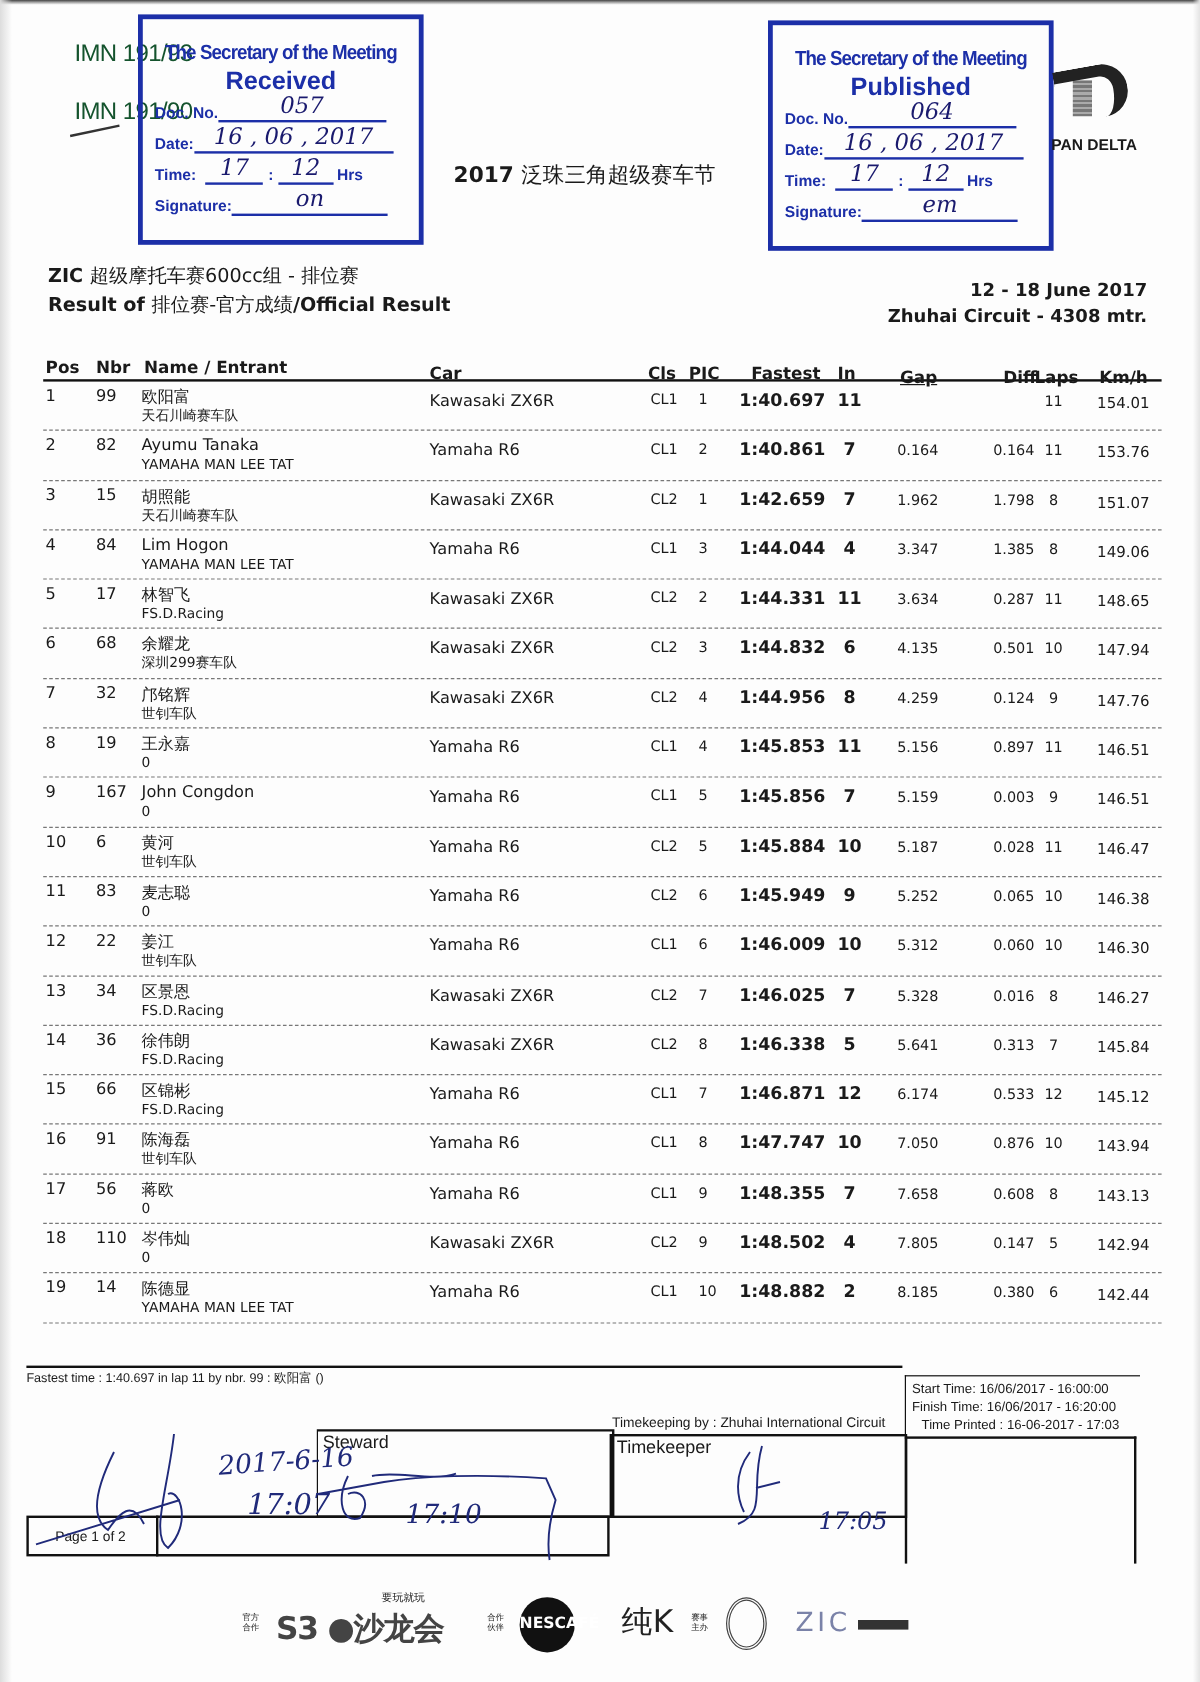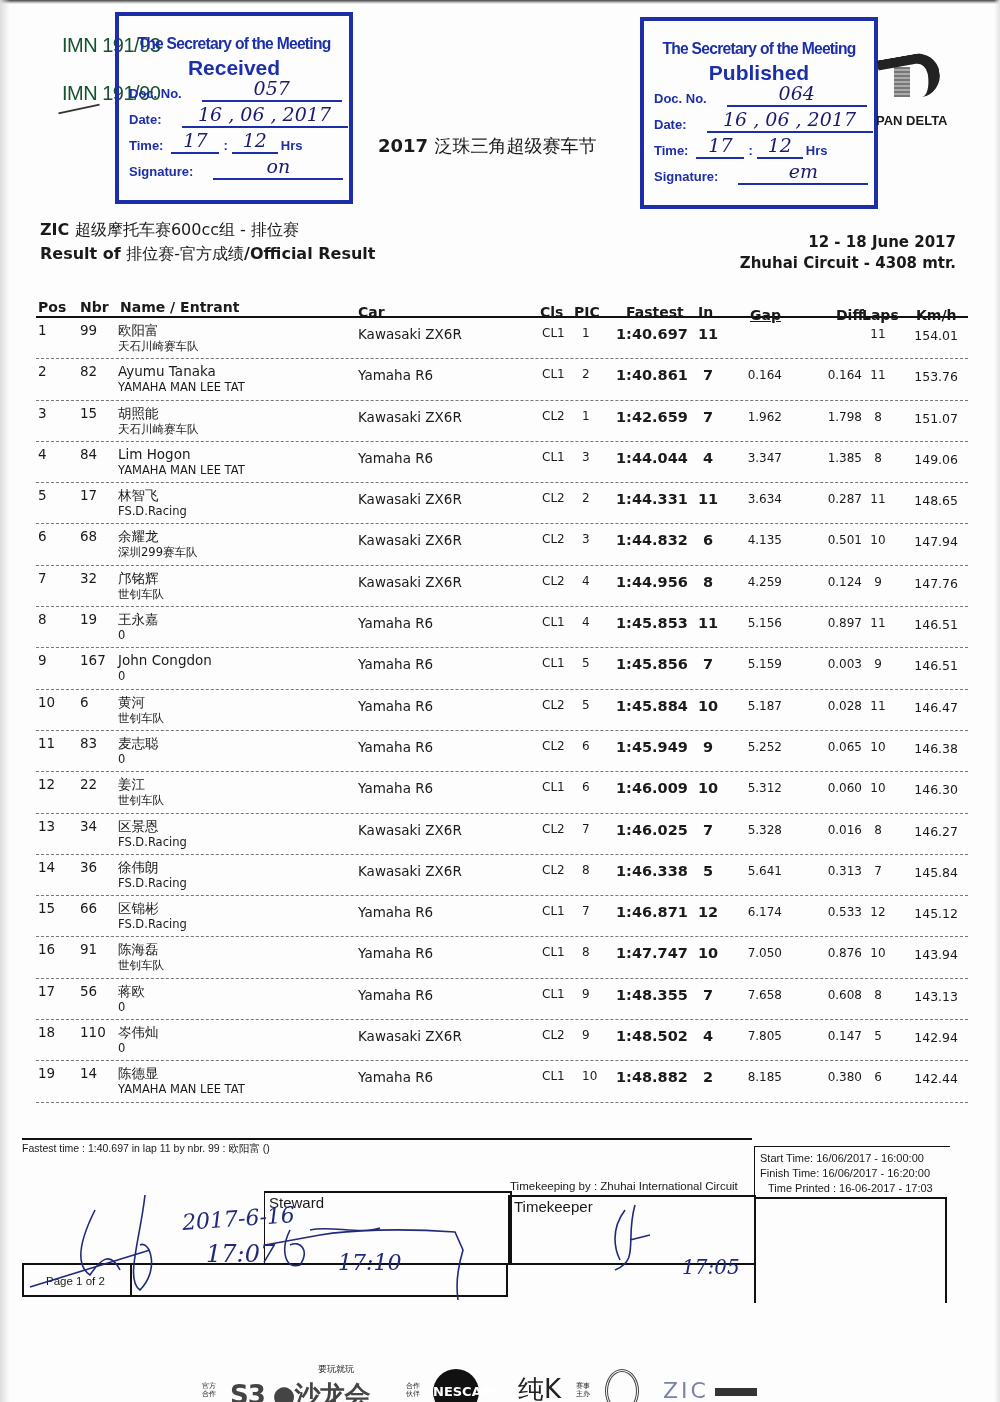--- a/index.html
+++ b/index.html
@@ -14,21 +14,21 @@
   .imn2 { left: 62px; top: 82px; }
   .imn-mark { position: absolute; left: 58px; top: 108px; width: 42px; height: 2px; background: #333; transform: rotate(-12deg); }
 
   .stamp { position: absolute; border: 4px solid #1c2fa8; color: #1c2fa8; font-family: "Liberation Sans", sans-serif; font-weight: bold; }
   .stamp-received { left: 115px; top: 12px; width: 238px; height: 192px; }
   .stamp-published { left: 640px; top: 17px; width: 238px; height: 192px; }
   .stamp .st-title { text-align: center; font-size: 17px; letter-spacing: -0.8px; margin-top: 18px; transform: scaleX(0.92); }
   .stamp .st-status { text-align: center; font-size: 21px; margin-top: 2px; }
   .stamp .st-row { position: relative; display: flex; align-items: center; font-size: 13px; margin-left: 10px; height: 26px; }
   .stamp .st-label { white-space: nowrap; }
-  .stamp .st-line { border-bottom: 2px solid #1c2fa8; margin-left: 20px; height: 18px; position: relative; }
+  .stamp .st-line { border-bottom: 2px solid #1c2fa8; margin-left: 0; height: 18px; position: relative; }
   .stamp .hand { position: absolute; bottom: 1px; left: 0; right: 0; text-align: center; font-family: "DejaVu Serif", serif; font-style: italic; font-weight: normal; color: #1a1a6e; font-size: 19px; }
 
   .event-title { position: absolute; left: 378px; top: 134px; font-size: 18px; font-weight: bold; }
   .event-title .cn { font-weight: normal; }
 
   .logo-pan { position: absolute; left: 876px; top: 55px; width: 76px; height: 70px; }
   .logo-pan .sq { position: absolute; left: 18px; top: 12px; width: 16px; height: 30px; background: repeating-linear-gradient(0deg, #777 0 2px, #aaa 2px 4px); }
   .logo-pan .swoosh { position: absolute; left: 4px; top: 0; width: 60px; height: 44px; border-top: 10px solid #222; border-right: 12px solid #222; border-radius: 0 40px 40px 0; transform: rotate(-10deg); border-bottom: 0; border-left: 0; }
   .logo-pan .txt { position: absolute; left: 0; top: 58px; font-size: 13px; font-weight: bold; font-family: "Liberation Sans", sans-serif; white-space: nowrap; }
 
@@ -70,21 +70,21 @@
   .sig-page-rest { left: 108px; top: 74px; width: 378px; height: 34px; border-left: 1px solid #111; }
 
   .scrawl { position: absolute; font-family: "DejaVu Serif", serif; font-style: italic; color: #202a7a; }
   .scr-date { left: 182px; top: 1206px; font-size: 22px; transform: rotate(-4deg); }
   .scr-t1 { left: 206px; top: 1240px; font-size: 24px; }
   .scr-t2 { left: 338px; top: 1250px; font-size: 22px; }
   .scr-t3 { left: 682px; top: 1255px; font-size: 20px; }
   .scrawl-svg { position: absolute; left: 0; top: 1150px; }
 
   .sponsors { position: absolute; left: 200px; top: 1328px; width: 600px; height: 50px; }
-  .sp { position: absolute; font-family: "DejaVu Sans", sans-serif; color: #222; margin-top: 38px; }
+  .sp { position: absolute; font-family: "DejaVu Sans", sans-serif; color: #222; }
   .sp-tag { font-size: 7px; line-height: 8px; width: 14px; }
   .sp-s3 { left: 30px; top: 12px; font-size: 26px; font-weight: bold; letter-spacing: -1px; color: #444; }
   .sp-s3-sm { left: 118px; top: -3px; font-size: 9px; }
   .sp-nescafe { left: 233px; top: 3px; width: 46px; height: 46px; border-radius: 50%; background: #111; color: #fff; font-size: 13px; font-weight: bold; text-align: center; line-height: 46px; }
   .sp-chunk { left: 318px; top: 6px; font-size: 26px; }
   .sp-emblem { left: 405px; top: 3px; width: 34px; height: 44px; border-radius: 50%; border: 3px double #444; }
   .sp-zic { left: 463px; top: 12px; font-size: 22px; color: #7a82a8; letter-spacing: 3px; }
   .sp-zic-bar { left: 515px; top: 22px; width: 42px; height: 8px; background: #333; }
 </style>
 </head>

